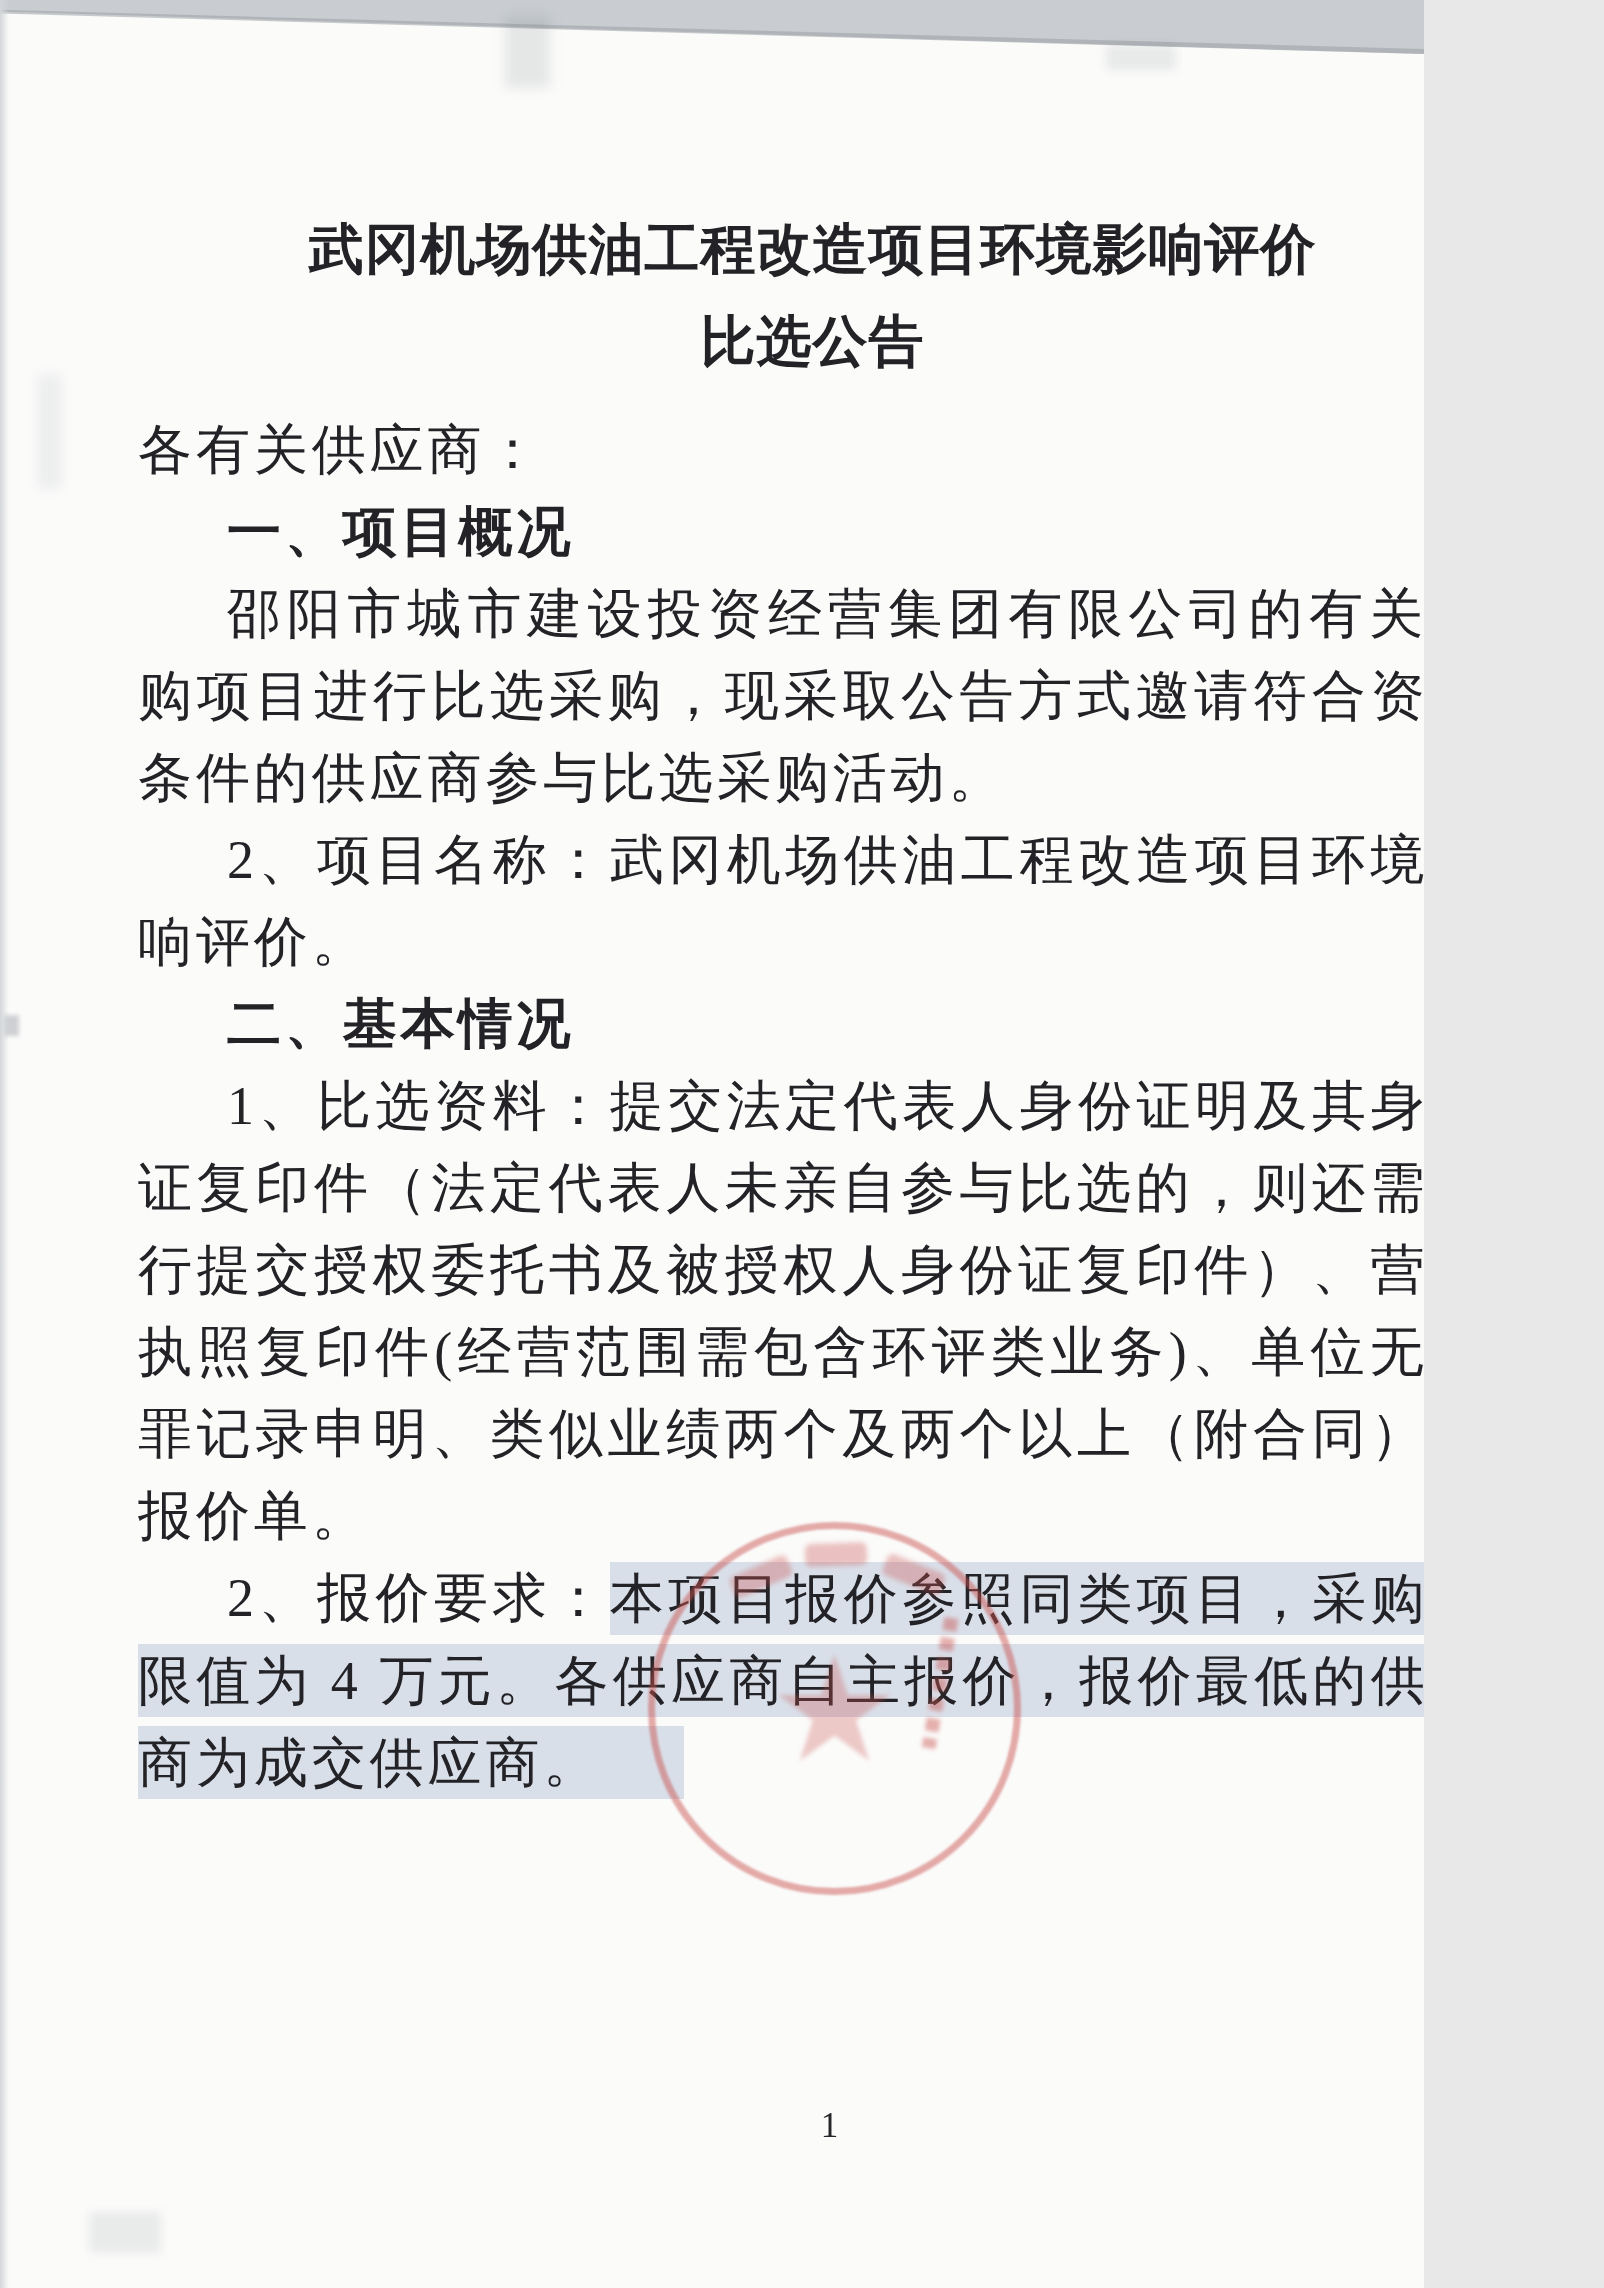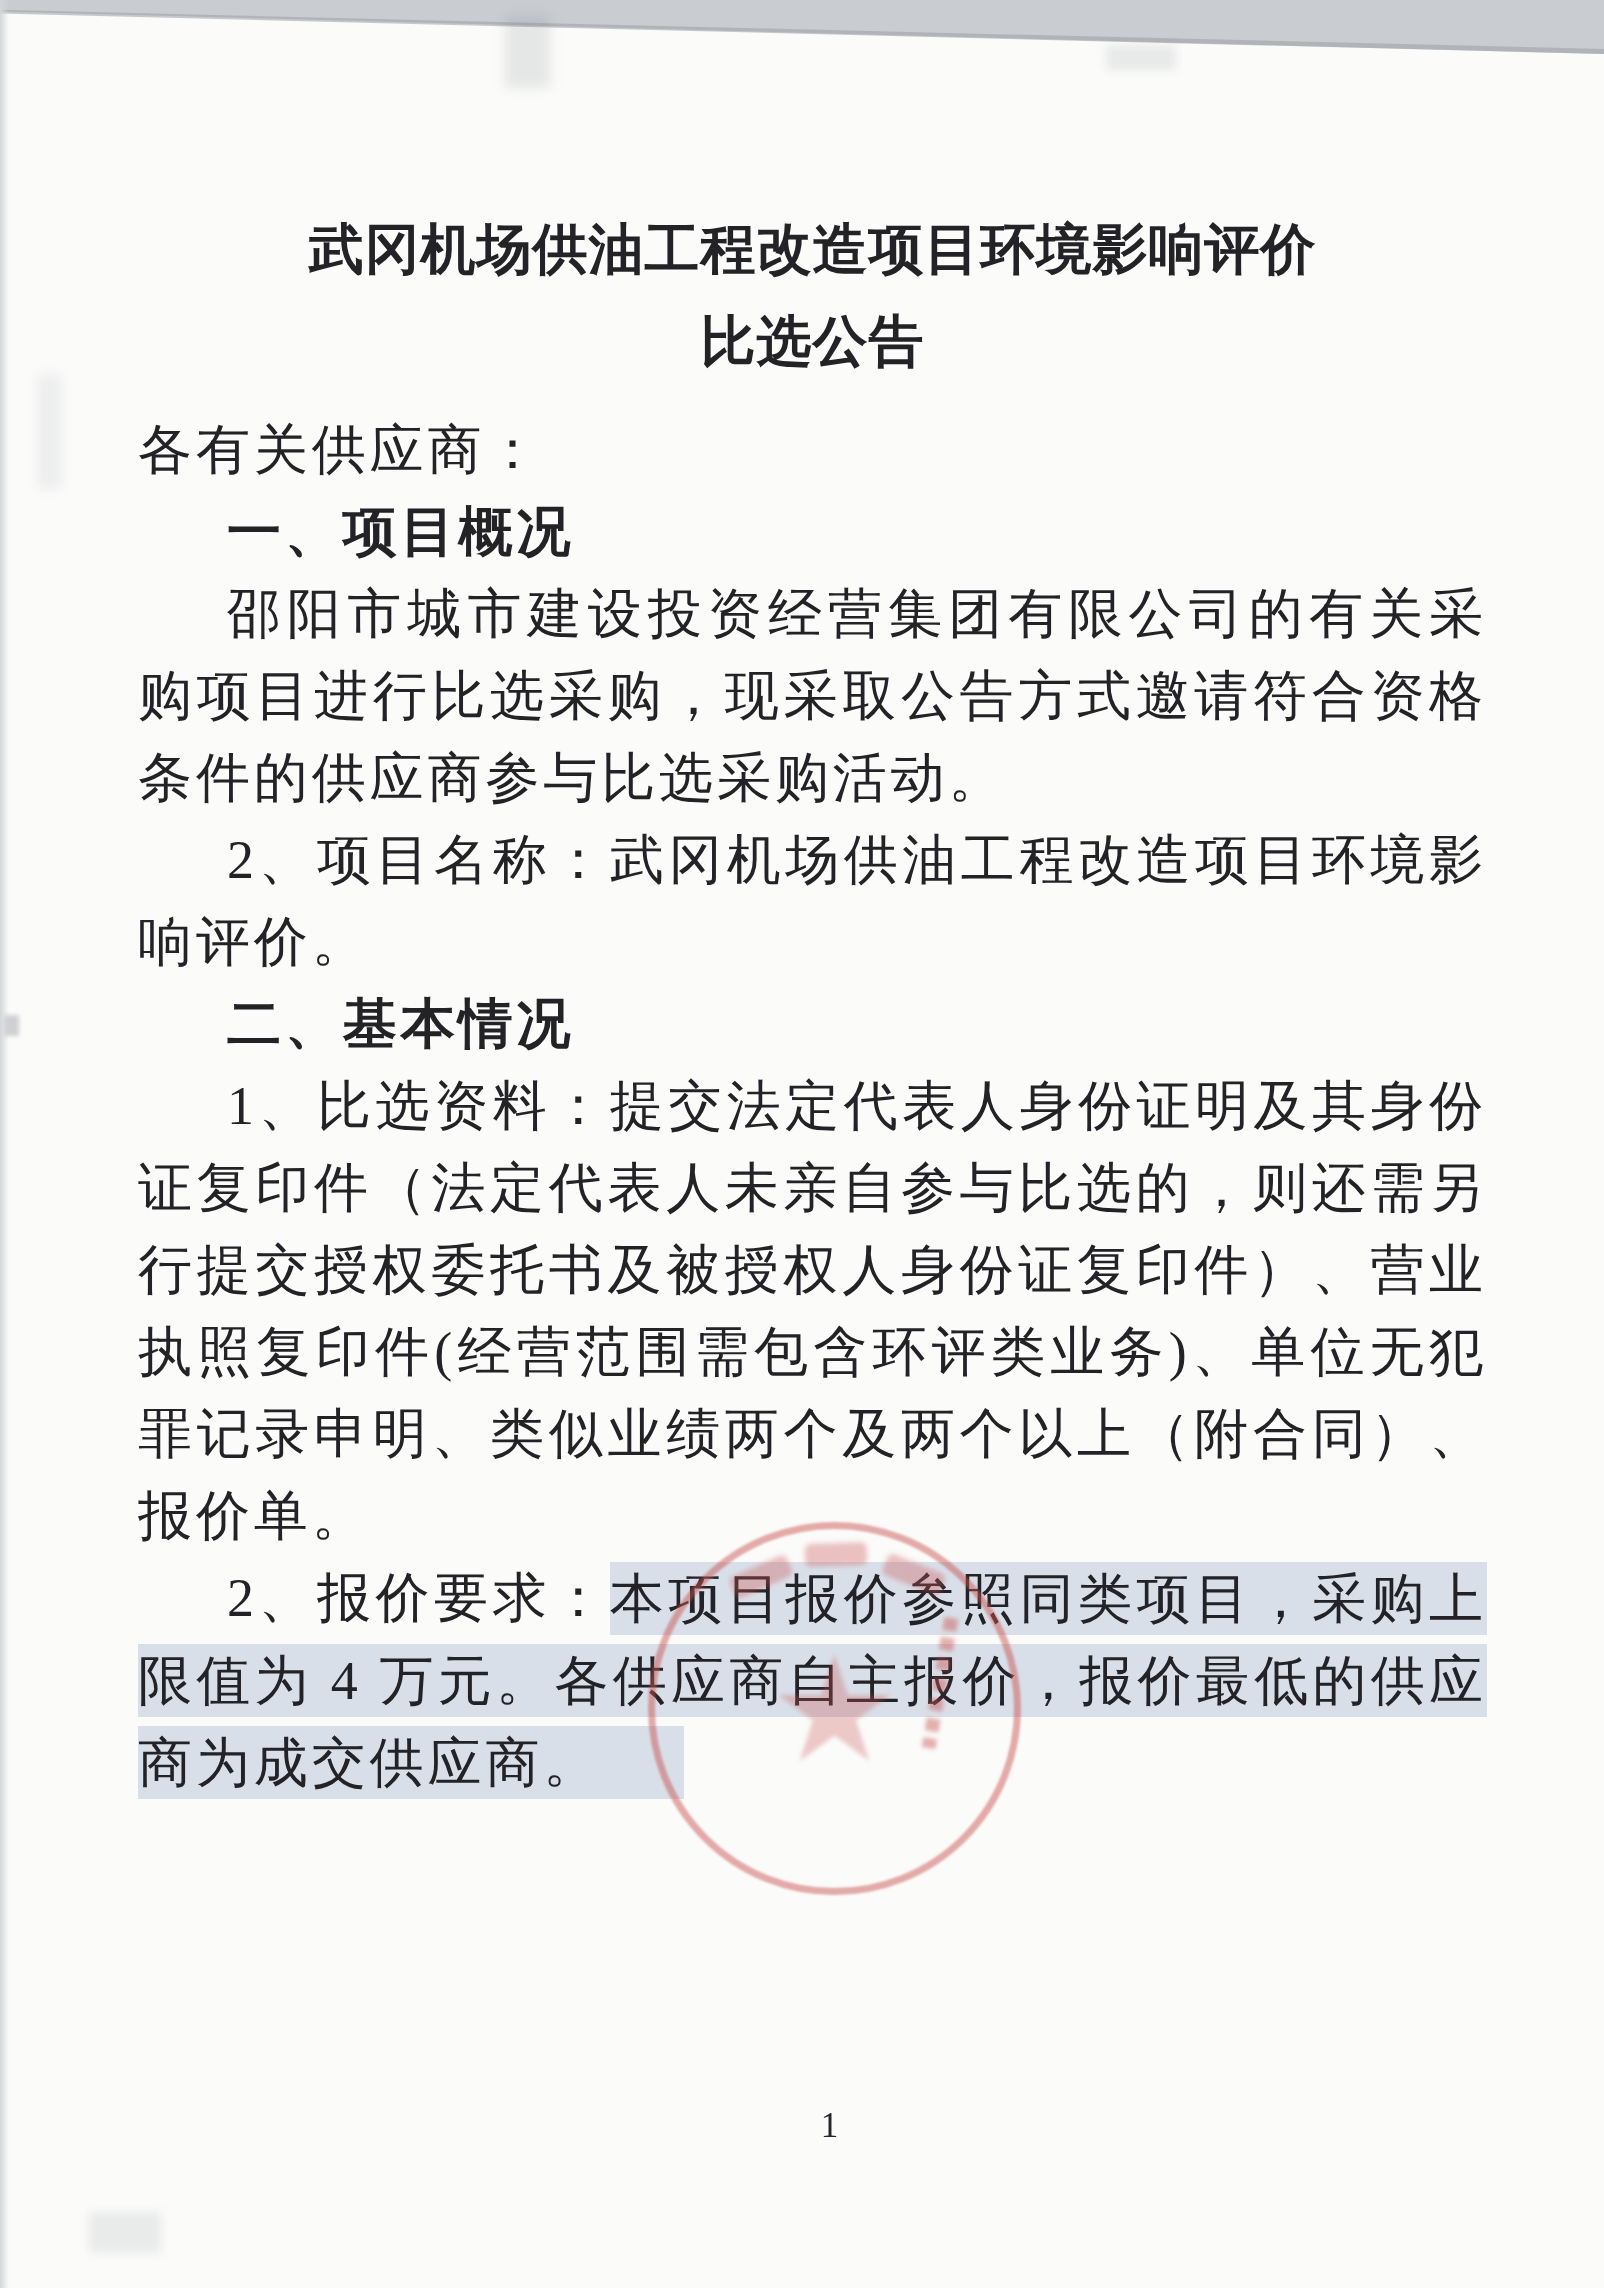--- a/index.html
+++ b/index.html
@@ -1,18 +1,18 @@
 <!DOCTYPE html>
 <html><head>
 <meta charset="utf-8">
 <style>
   html,body { margin:0; padding:0; background:#e8e8e8; }
   .page {
     position:relative;
-    width:1604px; height:2288px;
+    width:1424px; height:2288px;
     background:#fbfbfa;
     overflow:hidden;
     font-family:"Liberation Serif","DejaVu Serif",serif;
     color:#232327;
   }
   
   .scan-top-band {
     position:absolute; top:0; left:0; width:100%; height:60px;
     background:#c9cdd1;
     clip-path:polygon(0 0, 100% 0, 100% 54px, 0 11.6px);

